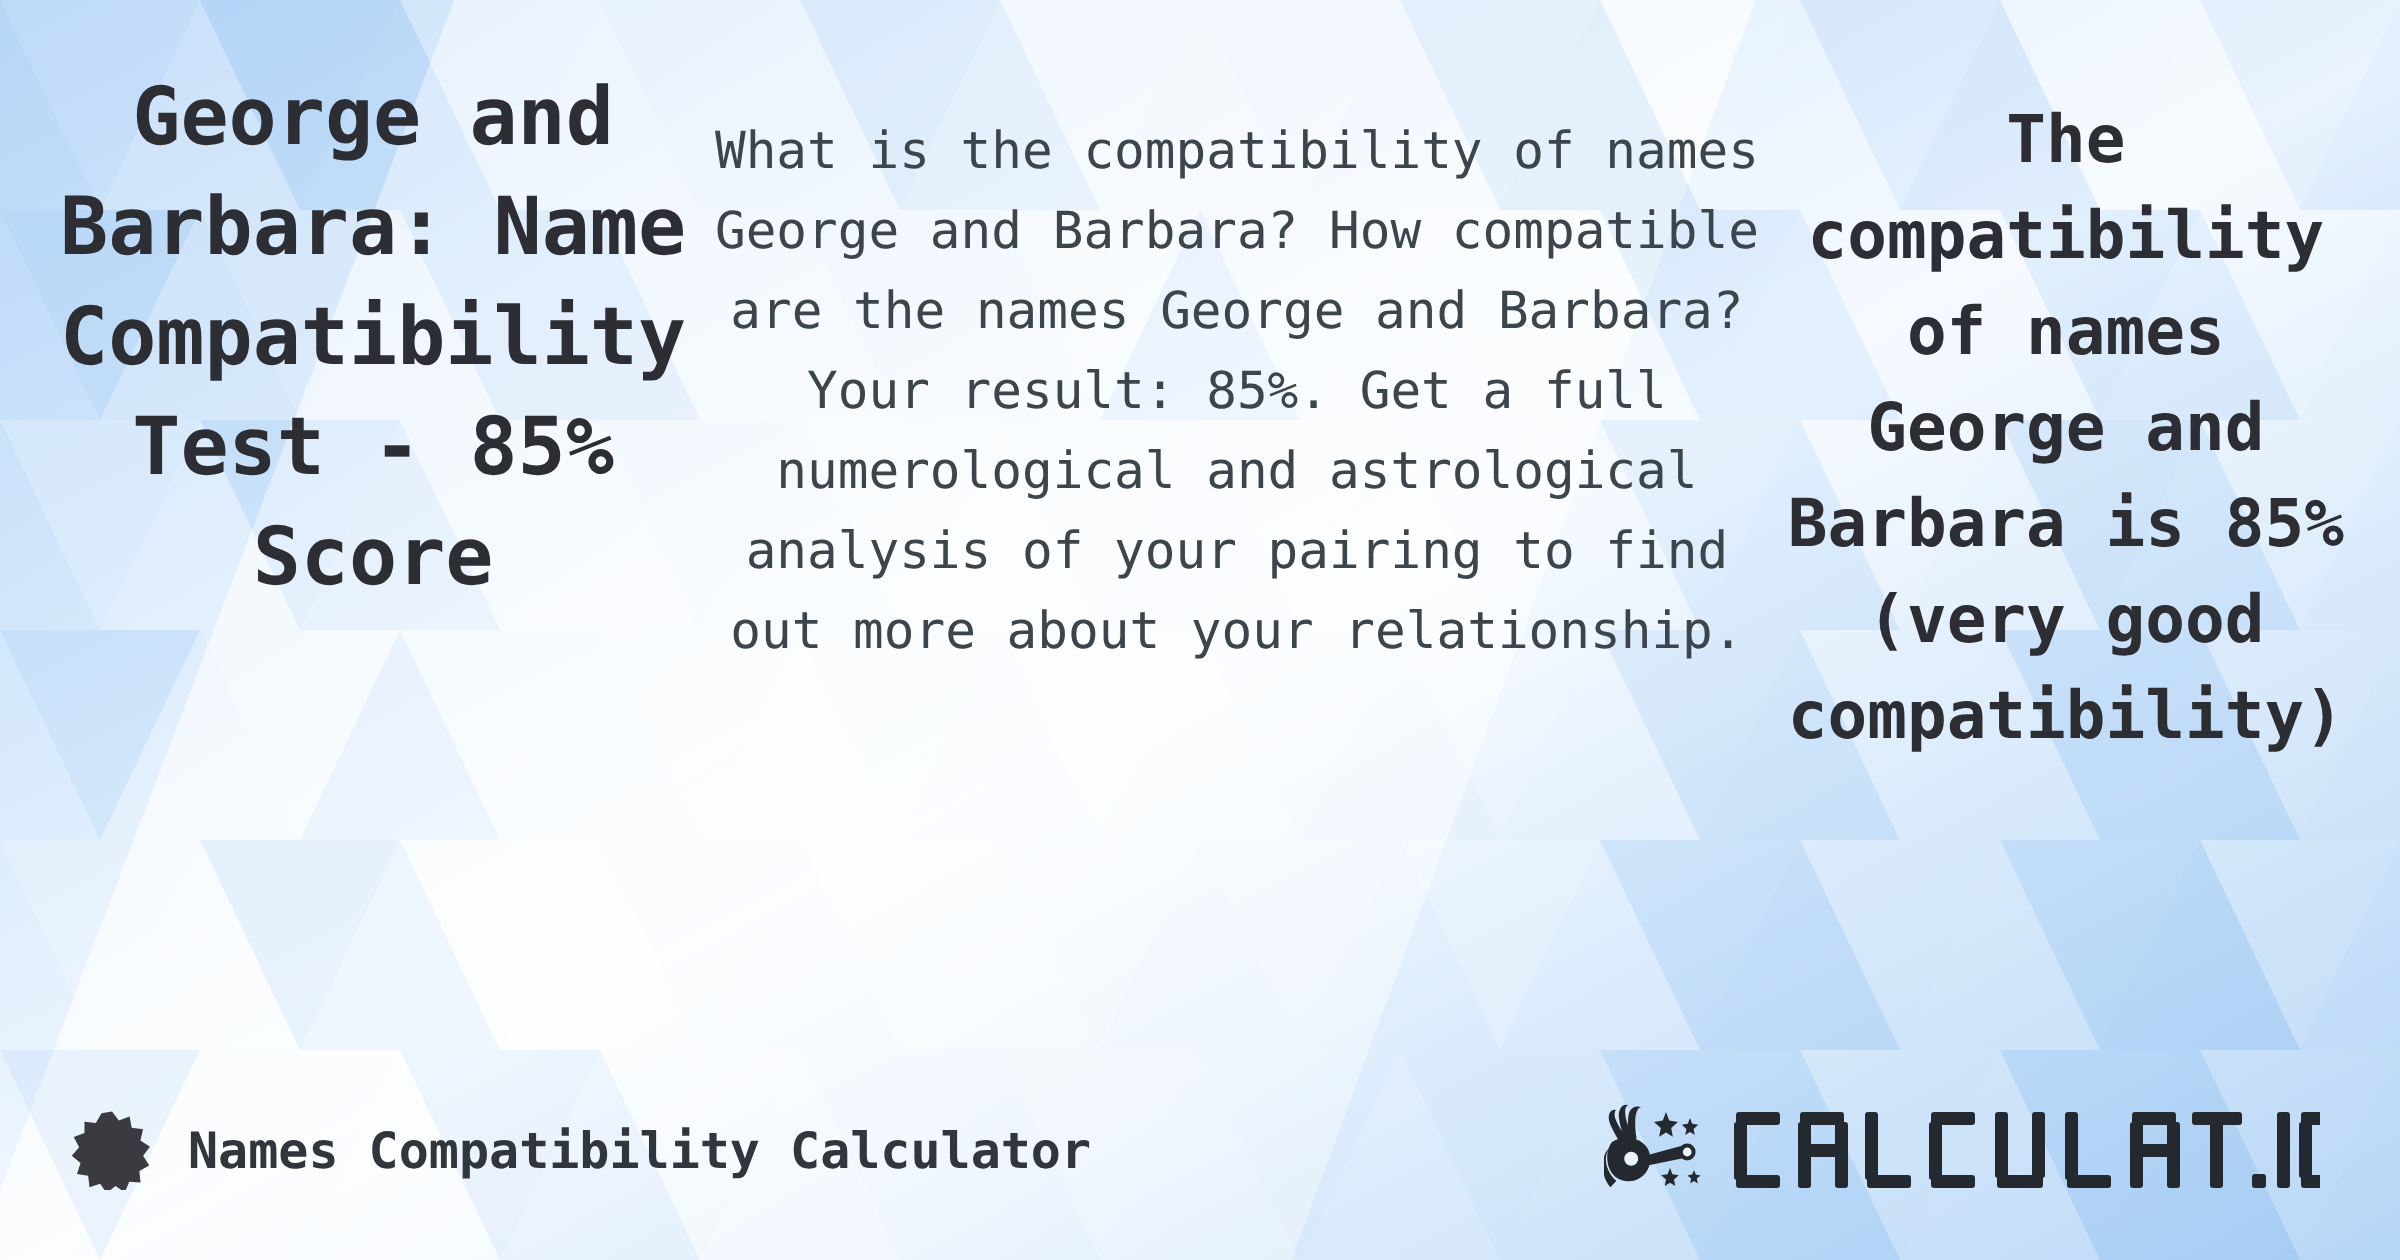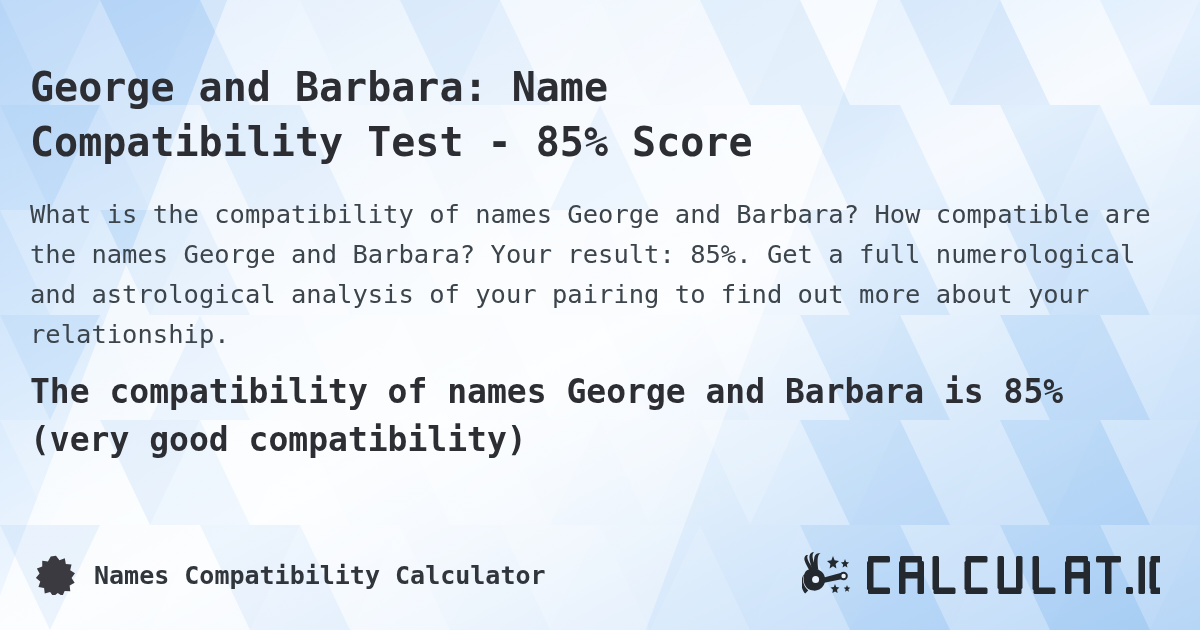--- a/index.html
+++ b/index.html
@@ -30,23 +30,24 @@
   }
   #bg svg { display: block; width: 1200px; height: 630px; }
 
   
   #content {
     position: relative;
     z-index: 2;
     width: 1200px;
     height: 630px;
     box-sizing: border-box;
-    padding: 60px 28px 0 30px;
+    padding: 32px 28px 0 30px;
     display: flex;
-    flex-direction: column;
+    flex-direction: row;
+    text-align: center;
   }
 
   #page-title {
     font-family: "DejaVu Sans Mono", monospace;
     font-weight: bold;
     font-size: 40px;
     line-height: 55px;
     color: #2c2e33;
     letter-spacing: 0px;
     margin: 0;

